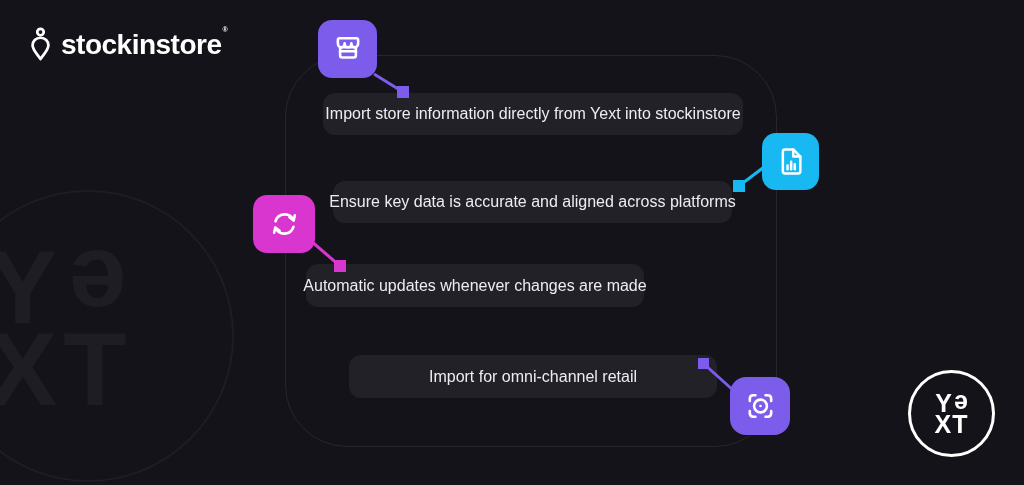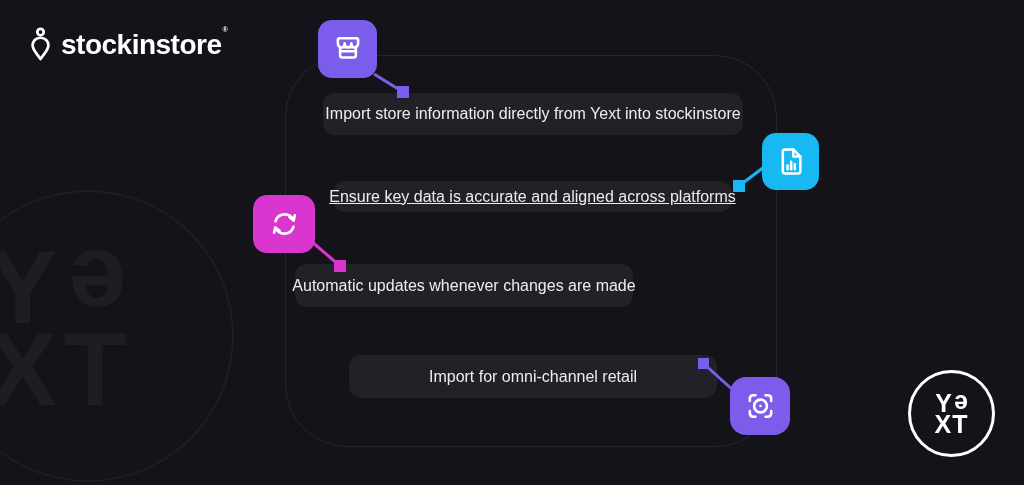--- a/index.html
+++ b/index.html
@@ -36,22 +36,22 @@
   .brand svg{display:block;}
   .brand-word{font-size:28px;font-weight:700;letter-spacing:-0.5px;}
   .brand-tm{font-size:7px;vertical-align:super;position:relative;top:-11px;left:1px;}
   
   .pill{
     position:absolute;display:flex;align-items:center;justify-content:center;
     background:var(--pill-bg);border-radius:12px;
     color:var(--pill-text);font-size:16px;white-space:nowrap;
   }
   .pill1{left:323px;top:93px;width:420px;height:42px;}
-  .pill2{left:333px;top:181px;width:399px;height:31px;text-decoration:underline;}
-  .pill3{left:295px;top:264px;width:338px;height:43px;}
+  .pill2{left:333px;top:181px;width:399px;height:42px;}
+  .pill3{left:306px;top:264px;width:338px;height:43px;}
   .pill4{left:349px;top:355px;width:368px;height:43px;}
   
   .tile{position:absolute;display:flex;align-items:center;justify-content:center;border-radius:14px;}
   .tile svg{display:block;}
   .tile-store{left:318px;top:20px;width:59px;height:58px;background:var(--purple);}
   .tile-doc{left:762px;top:133px;width:57px;height:57px;background:var(--cyan);}
   .tile-sync{left:253px;top:195px;width:62px;height:58px;background:var(--magenta);}
   .tile-scan{left:730px;top:377px;width:60px;height:58px;background:var(--purple);border-radius:16px;}
   .stroke-w{stroke:var(--white);fill:none;stroke-width:2.3;stroke-linecap:round;stroke-linejoin:round;}
   .fill-w{fill:var(--white);}

